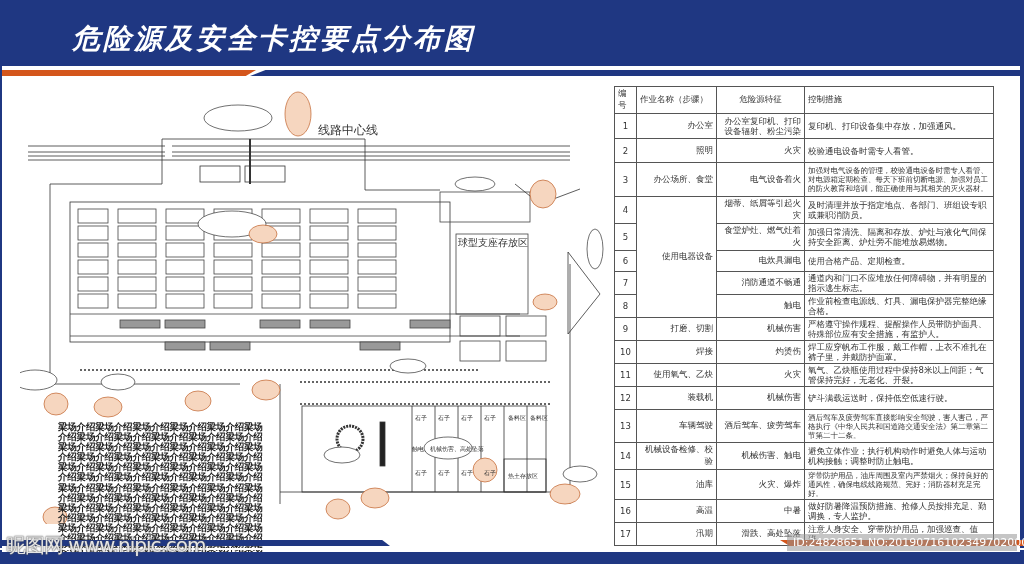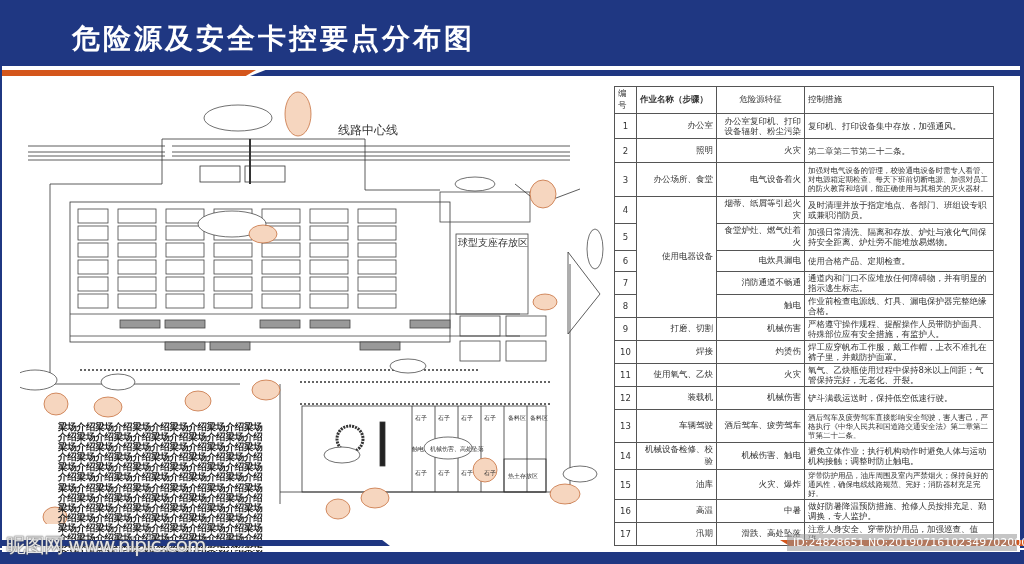--- a/index.html
+++ b/index.html
@@ -1,19 +1,19 @@
 <!DOCTYPE html>
 <html><head>
 <meta charset="utf-8">
 <style>
   * { box-sizing: border-box; margin: 0; padding: 0; }
   html, body { width: 1024px; height: 564px; overflow: hidden; background: #fff; }
   body { position: relative; font-family: "DejaVu Sans", sans-serif; }
 
-  .header { position: absolute; left: 0; top: 0; width: 1024px; height: 66px; background: #1f3782; }
+  .header { position: absolute; left: 0; top: 0; width: 1024px; height: 66px; background: #1f3782; font-style: italic; }
   .header .title-left { position: absolute; left: 72px; top: 20px; font-size: 28px; font-weight: bold; color: #fff; letter-spacing: 3px; }
   .header .title-right { position: absolute; left: 643px; top: 20px; font-size: 28px; font-weight: bold; color: #fff; letter-spacing: 4px; }
   .hdr-white { position: absolute; left: 0; top: 66px; width: 1024px; height: 4px; background: #fff; }
   .hdr-orange { position: absolute; left: 0; top: 70px; width: 256px; height: 6px; background: #d4561c; clip-path: polygon(0 0, 100% 0, 96% 100%, 0 100%); }
   .hdr-blue { position: absolute; left: 250px; top: 70px; width: 774px; height: 6px; background: #1f3782; clip-path: polygon(2% 0, 100% 0, 100% 100%, 0 100%); }
   .side-right { position: absolute; right: 0; top: 0; width: 4px; height: 564px; background: #1f3782; }
   .side-left { position: absolute; left: 0; top: 0; width: 2px; height: 564px; background: #1f3782; }
 
   .footer-blue-line { position: absolute; left: 0; top: 540px; width: 390px; height: 6px; background: #1f3782; clip-path: polygon(0 0, 98% 0, 100% 100%, 0 100%); }
   .footer-orange { position: absolute; left: 780px; top: 540px; width: 244px; height: 6px; background: #d4561c; clip-path: polygon(0 0, 100% 0, 100% 100%, 4% 100%); }
@@ -184,21 +184,21 @@
       <ellipse cx="322" cy="371" rx="18" ry="8" fill="#fff"></ellipse>
       <ellipse cx="355" cy="414" rx="14" ry="10" fill="#f6d6bf" stroke="#c0612b"></ellipse>
       <ellipse cx="318" cy="425" rx="12" ry="10" fill="#f6d6bf" stroke="#c0612b"></ellipse>
       <ellipse cx="428" cy="364" rx="24" ry="11" fill="#fff"></ellipse>
       <ellipse cx="465" cy="386" rx="12" ry="12" fill="#f6d6bf" stroke="#c0612b"></ellipse>
       <ellipse cx="560" cy="390" rx="17" ry="8" fill="#fff"></ellipse>
       <ellipse cx="545" cy="410" rx="15" ry="10" fill="#f6d6bf" stroke="#c0612b"></ellipse>
       <ellipse cx="35" cy="433" rx="12" ry="10" fill="#f6d6bf" stroke="#c0612b"></ellipse>
     </g>
   </svg>
-  <div class="label" style="left:298px; top:38px;margin-left:20px;">线路中心线</div>
+  <div class="label" style="left:298px; top:38px;">线路中心线</div>
   <div class="label" style="left:438px; top:152px; font-size:10px;">球型支座存放区</div>
   <div class="small" style="left:392px; top:361px;">触电、机械伤害、高处坠落</div>
   <div class="small" style="left:395px; top:330px;">石子</div>
   <div class="small" style="left:418px; top:330px;">石子</div>
   <div class="small" style="left:441px; top:330px;">石子</div>
   <div class="small" style="left:464px; top:330px;">石子</div>
   <div class="small" style="left:488px; top:330px;">备料区</div>
   <div class="small" style="left:510px; top:330px;">备料区</div>
   <div class="small" style="left:395px; top:385px;">石子</div>
   <div class="small" style="left:418px; top:385px;">石子</div>
@@ -206,35 +206,35 @@
   <div class="small" style="left:464px; top:385px;">石子</div>
   <div class="small" style="left:488px; top:388px;">热土存放区</div>
 </div>
 <div class="intro-text">梁场介绍梁场介绍梁场介绍梁场介绍梁场介绍梁场介绍梁场介绍梁场介绍梁场介绍梁场介绍梁场介绍梁场介绍梁场介绍梁场介绍梁场介绍梁场介绍梁场介绍梁场介绍梁场介绍梁场介绍梁场介绍梁场介绍梁场介绍梁场介绍梁场介绍梁场介绍梁场介绍梁场介绍梁场介绍梁场介绍梁场介绍梁场介绍梁场介绍梁场介绍梁场介绍梁场介绍梁场介绍梁场介绍梁场介绍梁场介绍梁场介绍梁场介绍梁场介绍梁场介绍梁场介绍梁场介绍梁场介绍梁场介绍梁场介绍梁场介绍梁场介绍梁场介绍梁场介绍梁场介绍梁场介绍梁场介绍梁场介绍梁场介绍梁场介绍梁场介绍梁场介绍梁场介绍梁场介绍梁场介绍梁场介绍梁场介绍梁场介绍梁场介绍梁场介绍梁场介绍梁场介绍梁场介绍梁场介绍梁场介绍梁场介绍梁场介绍梁场介绍梁场介绍梁场介绍</div>
 
 <div class="table-wrap">
   <table>
     <tbody>
         <tr>
       <th style="width:22px;">编号</th>
-      <th style="width:80px;font-weight:bold;">作业名称（步骤）</th>
+      <th style="width:80px;">作业名称（步骤）</th>
       <th style="width:88px; text-align:center;">危险源特征</th>
       <th>控制措施</th>
     </tr>
     <tr style="height:25px">
           <td class="n">1</td>
           <td class="c">办公室</td>
           <td class="c m">办公室复印机、打印设备辐射、粉尘污染</td>
           <td class="m">复印机、打印设备集中存放，加强通风。</td>
         </tr>
     <tr style="height:24px">
           <td class="n">2</td>
           <td class="c">照明</td>
           <td class="c">火灾</td>
-          <td class="m">第二章第二节第二十二条。</td>
+          <td class="m">校验通电设备时需专人看管。</td>
         </tr>
     <tr style="height:34px">
           <td class="n">3</td>
           <td class="c">办公场所、食堂</td>
           <td class="c">电气设备着火</td>
           <td class="m" style="font-size:7.5px; line-height:9px;">加强对电气设备的管理，校验通电设备时需专人看管、对电源箱定期检查、每天下班前切断电源、加强对员工的防火教育和培训，能正确使用与其相关的灭火器材。</td>
         </tr>
     <tr style="height:23px">
           <td class="n">4</td>
           <td class="c" rowspan="5">使用电器设备</td>

